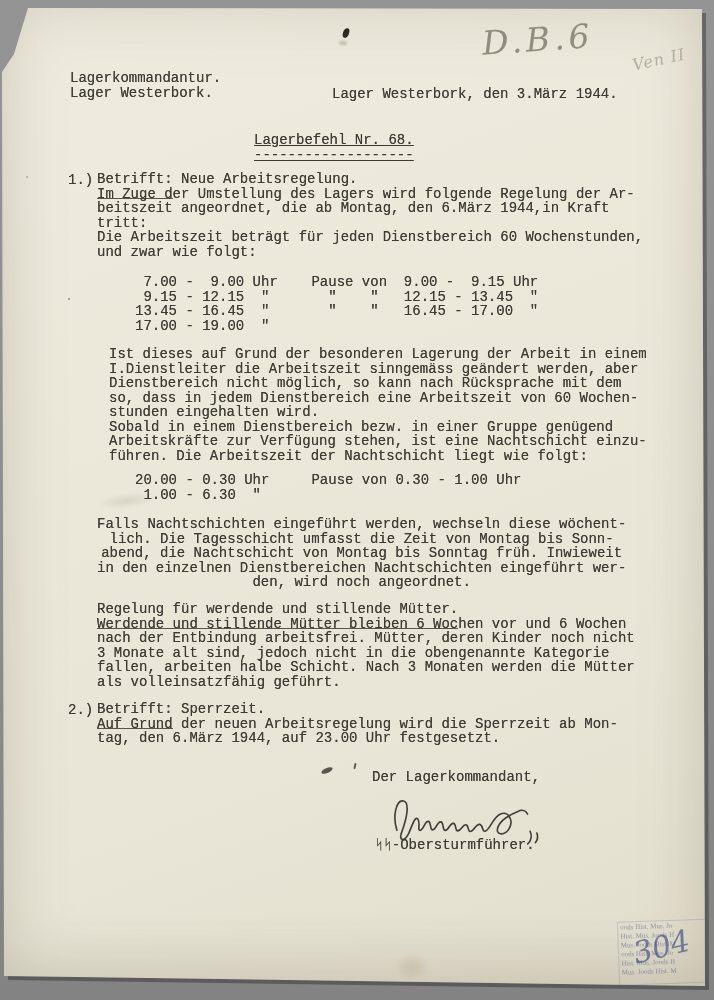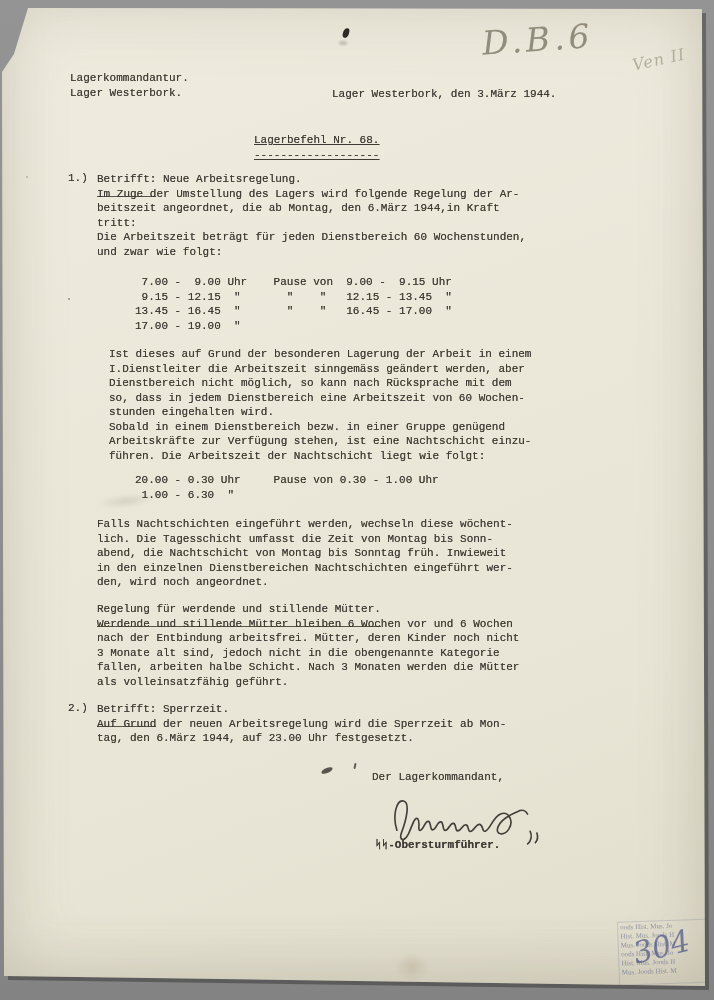--- a/index.html
+++ b/index.html
@@ -23,21 +23,21 @@
   .blot{position:absolute;left:341px;top:20px;width:6px;height:10px;background:#2d2b24;
         border-radius:60% 40% 55% 45%;transform:rotate(14deg);}
   .blot-fade{position:absolute;left:337px;top:33px;width:8px;height:4px;border-radius:50%;
         background:rgba(70,65,55,0.25);filter:blur(1px);}
   .smear{position:absolute;left:319px;top:760px;width:12px;height:5px;background:rgba(52,50,43,0.8);
         border-radius:50%;transform:rotate(-24deg);}
   .tick{position:absolute;left:352px;top:755px;width:2px;height:6px;background:rgba(52,50,43,0.75);
         transform:rotate(12deg);border-radius:1px;}
 
   .ink{color:#3e3b34;text-shadow:0 0 0.5px rgba(62,59,52,0.75);}
-  .block{position:absolute;font-size:11px;}
+  .block{position:absolute;font-size:14px;}
   .line{white-space:pre;height:14.55px;line-height:14.3px;}
   .ul{border-bottom:1.3px solid rgba(60,57,50,0.85);padding-bottom:11px;}
   .item{}
   .item-num{position:absolute;left:-29px;top:0;}
   .dashes{letter-spacing:0;}
 
   .pencil-db6{position:absolute;left:480px;top:12px;font-family:"DejaVu Serif","Liberation Serif",serif;
         font-style:italic;font-size:33px;letter-spacing:4px;color:rgba(130,124,108,0.85);
         transform:rotate(-4deg);}
   .pencil-ven{position:absolute;left:630px;top:42px;font-family:"DejaVu Serif","Liberation Serif",serif;
@@ -45,21 +45,21 @@
         transform:rotate(-12deg);}
 
   .stamp{position:absolute;left:616px;top:912px;width:92px;height:60px;overflow:hidden;
         transform:rotate(-2deg);border:0.5px solid rgba(110,115,150,0.25);padding:1px 2px;}
   .stamp-row{font-family:"Liberation Serif","DejaVu Serif",serif;font-size:7px;line-height:9px;
         white-space:nowrap;color:rgba(96,102,138,0.62);}
   .stamp-number{position:absolute;left:14px;top:8px;font-family:"DejaVu Serif","Liberation Serif",serif;
         font-style:italic;font-size:30px;color:rgba(72,82,132,0.70);transform:rotate(-12deg);}
 
   .sig-svg{position:absolute;left:383px;top:780px;transform:rotate(-2deg);}
-  .runes{font-family:"Liberation Mono","DejaVu Sans Mono","DejaVu Sans",monospace;font-weight:bold;}
+  .runes{font-family:"Liberation Mono","DejaVu Sans Mono","DejaVu Sans",monospace;}
 </style>
 </head>
 <body>
 
 <div class="photo">
   <div class="paper-shadow"></div>
 
   <div class="paper">
     <div class="vignette"></div>
     <div class="stain1"></div>
@@ -113,21 +113,21 @@
       <div class="line">Sobald in einem Dienstbereich bezw. in einer Gruppe genügend</div>
       <div class="line">Arbeitskräfte zur Verfügung stehen, ist eine Nachtschicht einzu-</div>
       <div class="line">führen. Die Arbeitszeit der Nachtschicht liegt wie folgt:</div>
     </div>
 
     <div class="block ink" style="left:133px;top:465px;">
       <div class="line">20.00 - 0.30 Uhr     Pause von 0.30 - 1.00 Uhr</div>
       <div class="line"> 1.00 - 6.30  "</div>
     </div>
 
-    <div class="block ink" style="left:95px;top:509px;">
+    <div class="block ink" style="left:95px;top:509px;text-align:center;">
       <div class="line">Falls Nachtschichten eingeführt werden, wechseln diese wöchent-</div>
       <div class="line">lich. Die Tagesschicht umfasst die Zeit von Montag bis Sonn-</div>
       <div class="line">abend, die Nachtschicht von Montag bis Sonntag früh. Inwieweit</div>
       <div class="line">in den einzelnen Dienstbereichen Nachtschichten eingeführt wer-</div>
       <div class="line">den, wird noch angeordnet.</div>
     </div>
 
     <div class="block ink" style="left:95px;top:594px;">
       <div class="line"><span class="ul">Regelung für werdende und stillende Mütter.</span></div>
       <div class="line">Werdende und stillende Mütter bleiben 6 Wochen vor und 6 Wochen</div>

